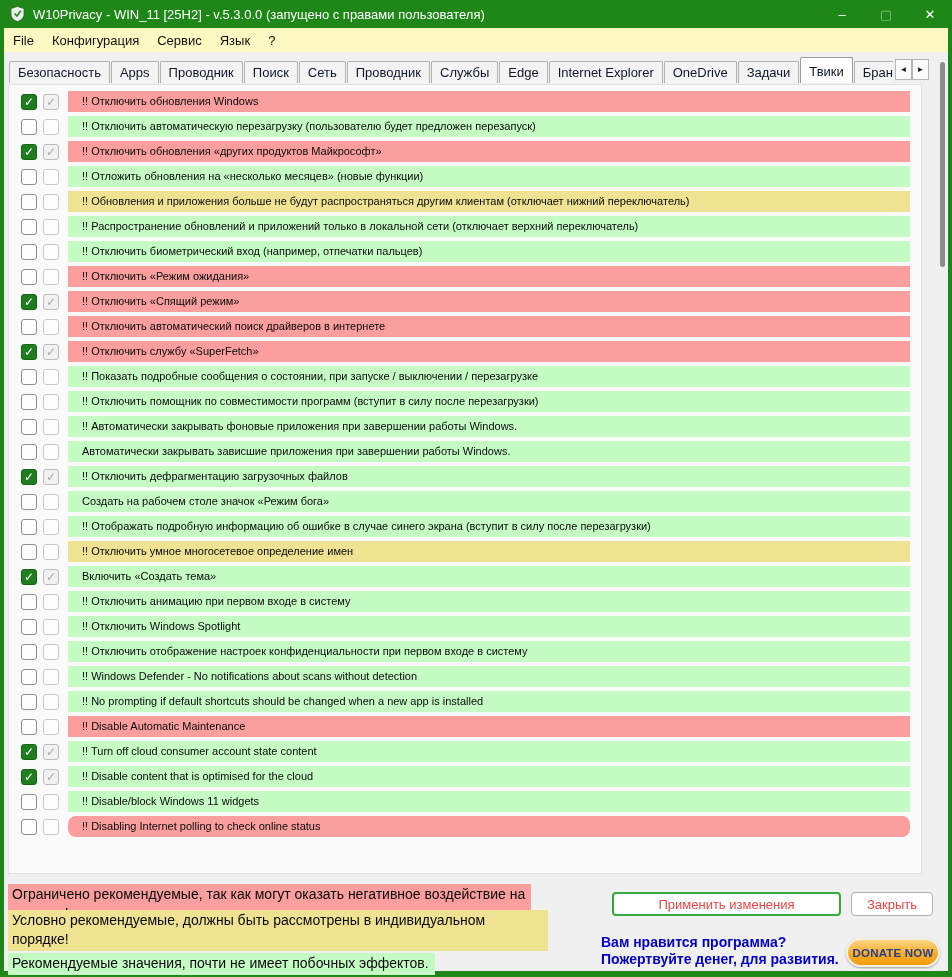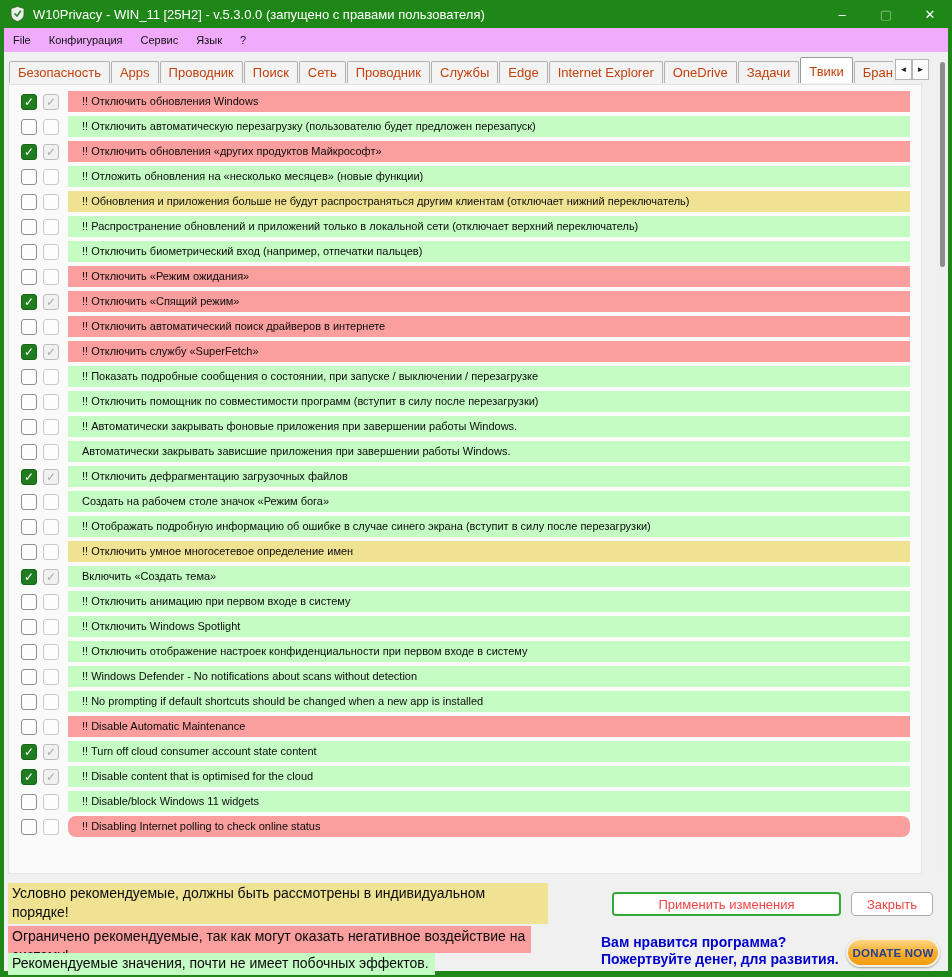--- a/index.html
+++ b/index.html
@@ -13,31 +13,31 @@
     display:flex;align-items:center;color:#fff;font-size:13px;
   }
   .titlebar .app-icon{margin:0 8px 0 10px;display:flex;align-items:center;}
   .title-text{flex:1;white-space:nowrap;overflow:hidden;}
   .win-btn{width:44px;height:28px;display:flex;align-items:center;justify-content:center;color:#fff;font-size:13px;}
   .win-btn.max{opacity:.5;}
   .content{
     position:absolute;left:4px;top:28px;width:944px;height:943px;background:#f0f0f0;
   }
   .menubar{
-    position:absolute;left:0;top:0;width:944px;height:24px;background:#f0abfc;
-    display:flex;align-items:center;font-size:11px;color:#111;
+    position:absolute;left:0;top:0;width:944px;height:24px;background:#fef9c3;
+    display:flex;align-items:center;font-size:13px;color:#111;
   }
   .menu-item{padding:3px 9px;cursor:default;}
   .tabbar{
     position:absolute;left:5px;top:29px;width:884px;height:26px;
     display:flex;align-items:flex-end;overflow:hidden;white-space:nowrap;
   }
   .tab{
     background:#f3f3f3;border:1px solid #b2b2b2;border-bottom:none;
-    padding:3px 8px 4px 8px;font-size:13px;color:#c2410c;height:22px;
+    padding:3px 8px 4px 8px;font-size:13px;color:#0f172a;height:22px;
     border-radius:2px 2px 0 0;margin-right:1px;flex:0 0 auto;
   }
   .tab.active{
     background:#ffffff;height:26px;padding-top:6px;border-color:#9a9a9a;
     position:relative;z-index:2;
   }
   .tab-arrows{
     position:absolute;left:891px;top:31px;display:flex;
   }
   .tab-arrow{
@@ -294,26 +294,26 @@
           <span class="cb cb1-off"></span>
           <span class="cb cb2 cb2-off"></span>
           <div class="rowlabel" style="background: rgb(250, 158, 158); border-radius: 8px;">!! Disabling Internet polling to check online status</div>
         </div>
       </div>
 
     <div class="scroll-track"></div>
     <div class="scroll-thumb"></div>
 
     <div class="legend">
-        <div class="legend-label legend-yellow" style="background: rgb(239, 227, 147);">
-          <div>Условно рекомендуемые, должны быть рассмотрены в индивидуальном порядке!</div>
-        </div>
         <div class="legend-label legend-red" style="background: rgb(250, 158, 158);">
           <div>Ограничено рекомендуемые, так как могут оказать негативное воздействие на</div>
           <div>систему!</div>
+        </div>
+        <div class="legend-label legend-yellow" style="background: rgb(239, 227, 147);">
+          <div>Условно рекомендуемые, должны быть рассмотрены в индивидуальном порядке!</div>
         </div>
         <div class="legend-label legend-green" style="background: rgb(196, 252, 196);">
           <div>Рекомендуемые значения, почти не имеет побочных эффектов.</div>
         </div>
       </div>
 
     <div class="btn btn-apply">Применить изменения</div>
     <div class="btn btn-close">Закрыть</div>
 
     <div class="donate-text">

